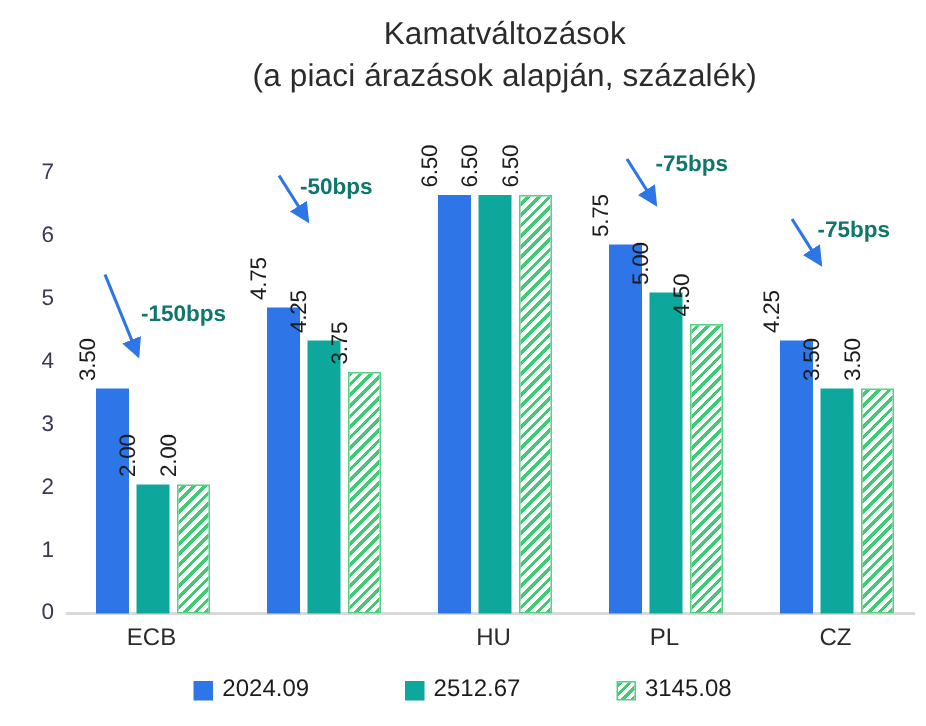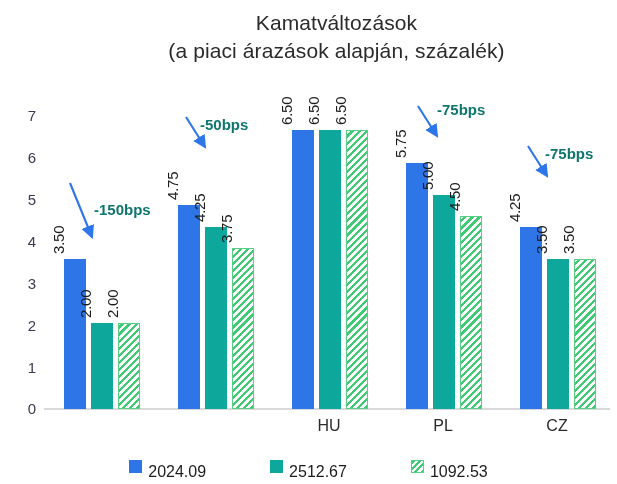--- a/index.html
+++ b/index.html
@@ -157,21 +157,20 @@
       #3ecb74 0px, #3ecb74 2.0px,
       #ffffff 2.0px, #ffffff 4.4px
     );
     border: 1px solid #57cf84;
     box-sizing: border-box;
   }
   .legend-label {
     color: #1c1c1c;
     font-size: 16px;
     line-height: 16px;
-    margin-top: 12px;
   }
 </style>
 </head>
 <body>
 
 <div id="chart-root">
 
   <div id="chart-title">
     <span class="line">Kamatváltozások</span>
     <span class="line">(a piaci árazások alapján, százalék)</span>
@@ -248,32 +247,33 @@
     <line x1="186" y1="117" x2="205" y2="147" stroke="#2e75e8" stroke-width="2.1" marker-end="url(#ah)"></line>
     <line x1="418" y1="106" x2="437" y2="136" stroke="#2e75e8" stroke-width="2.1" marker-end="url(#ah)"></line>
     <line x1="528" y1="146" x2="547" y2="176" stroke="#2e75e8" stroke-width="2.1" marker-end="url(#ah)"></line>
   </svg>
 
   <div class="annot-text" style="left:94px;  top:202px">-150bps</div>
   <div class="annot-text" style="left:200px; top:117px">-50bps</div>
   <div class="annot-text" style="left:437px; top:102px">-75bps</div>
   <div class="annot-text" style="left:545px; top:146px">-75bps</div>
 
+  <div class="xlabel" style="left:41px">ECB</div>
   <div class="xlabel" style="left:269px">HU</div>
   <div class="xlabel" style="left:383px">PL</div>
   <div class="xlabel" style="left:497px">CZ</div>
 
   <div id="legend">
     <div class="legend-item">
       <span class="legend-swatch s0"></span>
       <span class="legend-label">2024.09</span>
     </div>
     <div class="legend-item">
       <span class="legend-swatch s1"></span>
       <span class="legend-label">2512.67</span>
     </div>
     <div class="legend-item">
       <span class="legend-swatch s2"></span>
-      <span class="legend-label">1092.53</span>
+      <span class="legend-label">3145.08</span>
     </div>
   </div>
 
 </div>
 
 </body></html>

